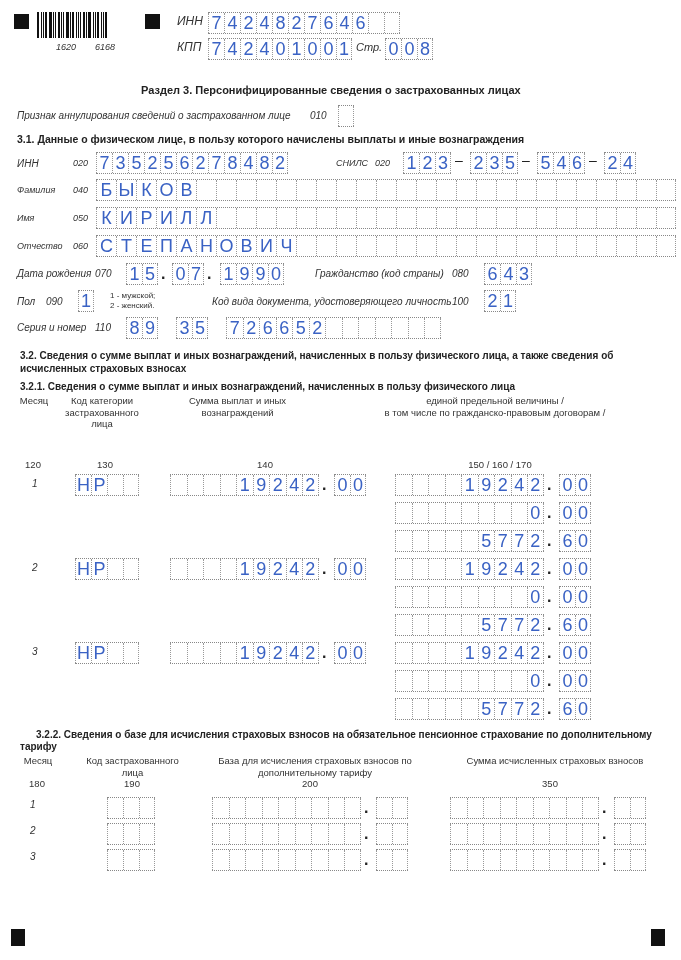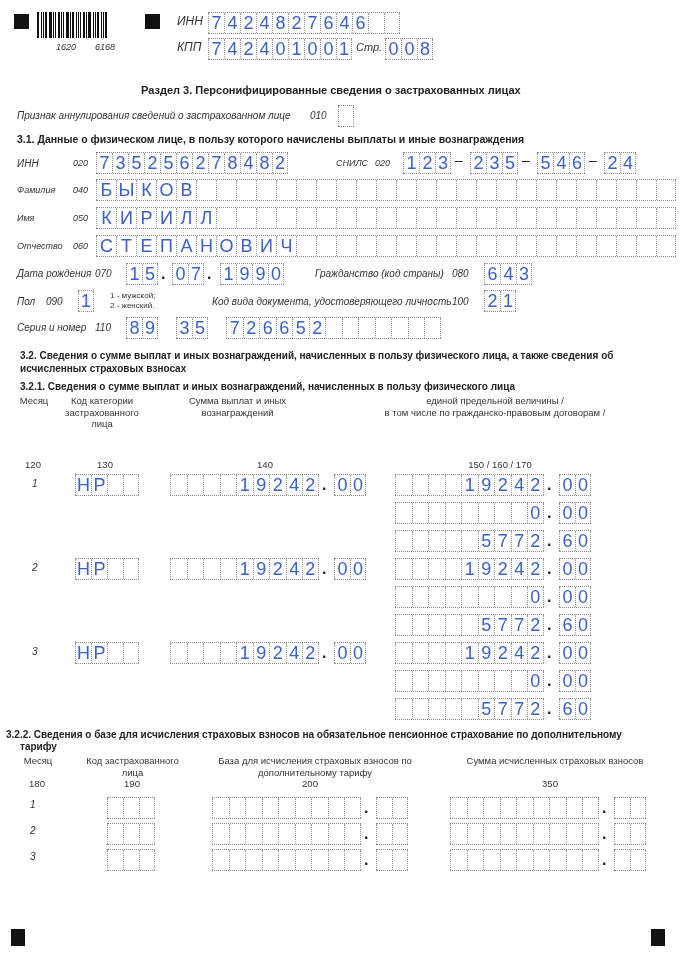--- a/index.html
+++ b/index.html
@@ -537,21 +537,21 @@
       <span class="cell" style="width: 16.5px;">7</span>
       <span class="cell" style="width: 16.5px;">2</span>
     </div>
     <div class="dot" style="left: 547px; top: 700px;">.</div>
     <div class="cells" style="left: 559px; top: 698px;">
       <span class="cell" style="width: 16px;">6</span>
       <span class="cell" style="width: 16px;">0</span>
     </div>
   </div>
 
-<div class="hdr" style="left:6px;top:729px;font-size:10px;">3.2.2. Сведения о базе для исчисления страховых взносов на обязательное пенсионное страхование по дополнительному</div>
+<div class="hdr" style="left:36px;top:729px;font-size:10px;">3.2.2. Сведения о базе для исчисления страховых взносов на обязательное пенсионное страхование по дополнительному</div>
 <div class="hdr" style="left:20px;top:741px;font-size:10px;">тарифу</div>
 <div class="ctr" style="left:18px;top:755px;width:40px;">Месяц</div>
 <div class="ctr" style="left:80px;top:755px;width:105px;">Код застрахованного лица</div>
 <div class="ctr" style="left:200px;top:755px;width:230px;">База для исчисления страховых взносов по дополнительному тарифу</div>
 <div class="ctr" style="left:450px;top:755px;width:210px;">Сумма исчисленных страховых взносов</div>
 <div class="ctr" style="left:22px;top:778px;width:30px;">180</div>
 <div class="ctr" style="left:112px;top:778px;width:40px;">190</div>
 <div class="ctr" style="left:290px;top:778px;width:40px;">200</div>
 <div class="ctr" style="left:530px;top:778px;width:40px;">350</div>
 

